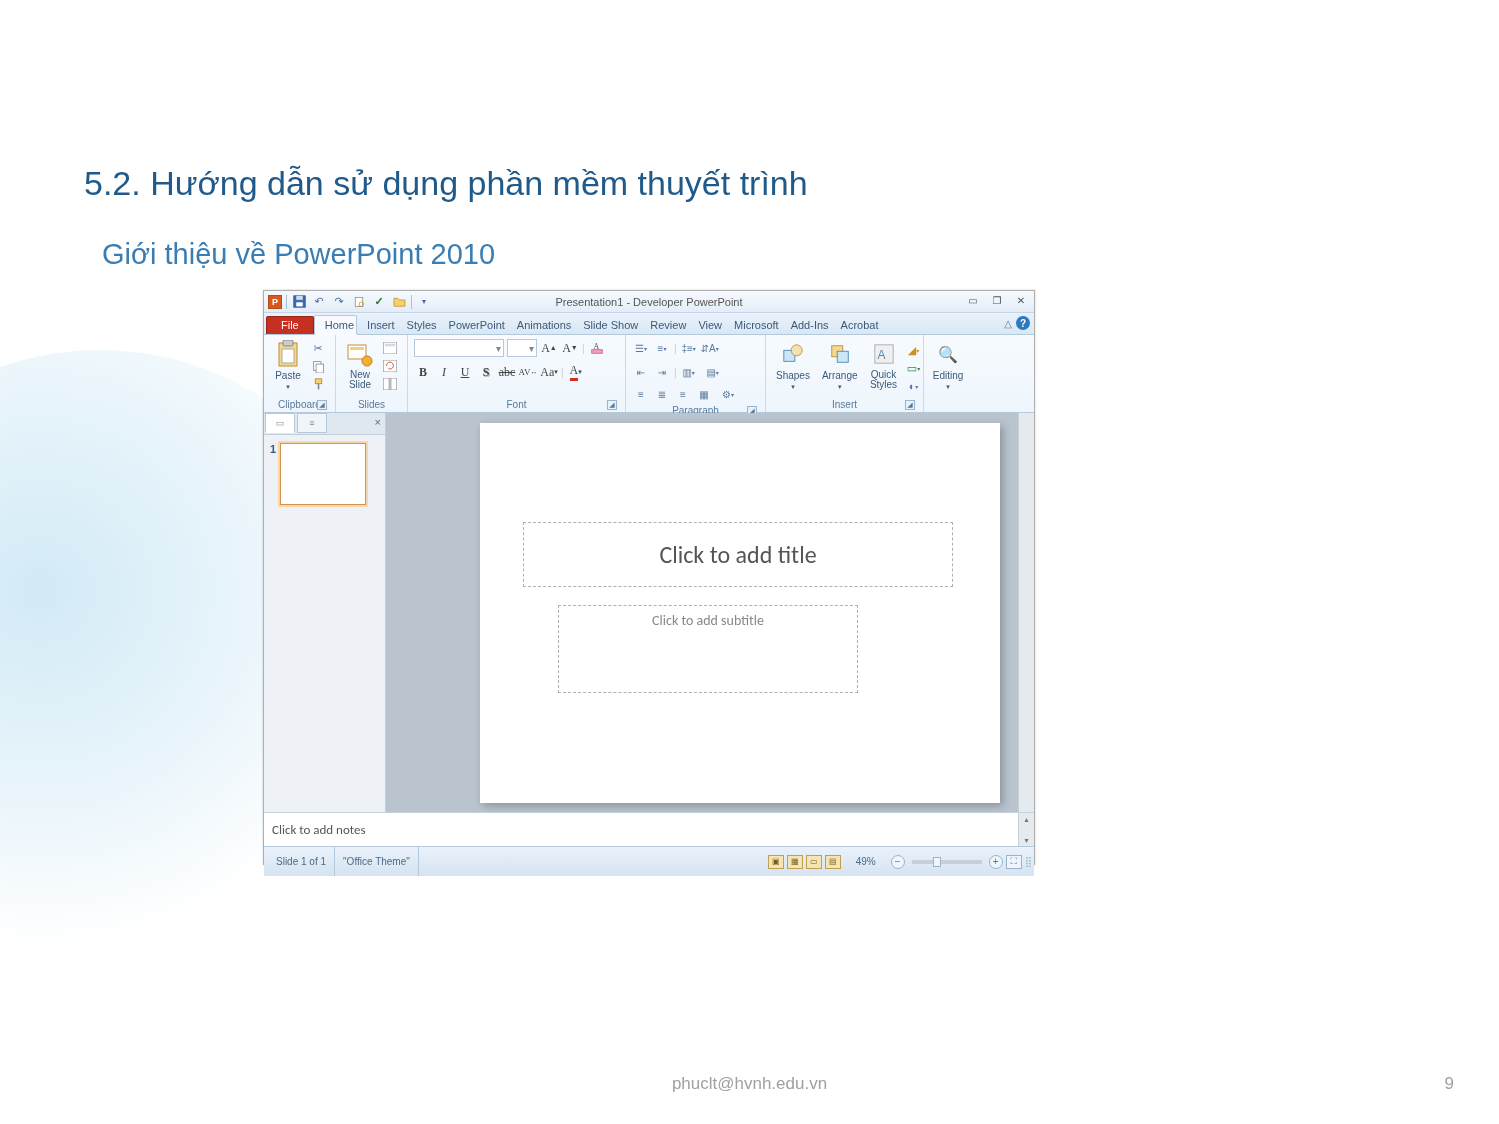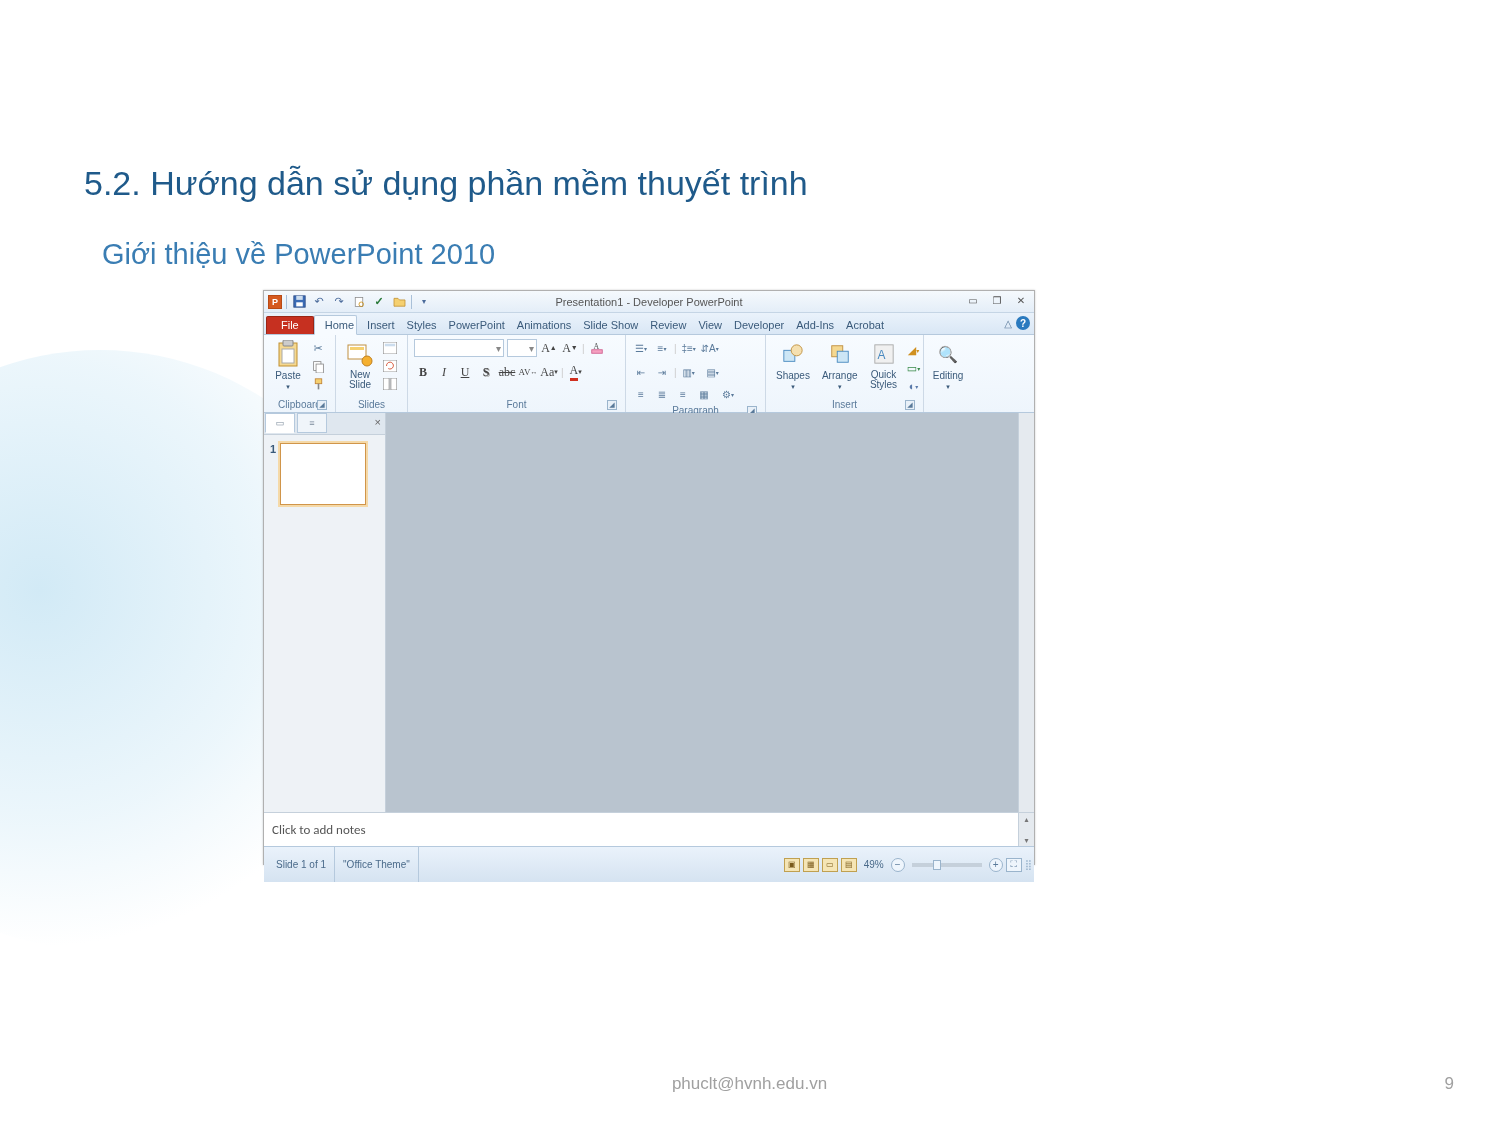--- a/index.html
+++ b/index.html
@@ -237,21 +237,21 @@
     display:flex;align-items:center;padding:0 8px;
     font-size:13px;color:#555;font-family:Calibri,Arial,sans-serif;
     position:relative;
   }
   .notes-pane .sb { position:absolute;right:0;top:0;bottom:0;width:16px;
                     background:#e5eaef;border-left:1px solid #c5d0db;
                     display:flex;flex-direction:column;justify-content:space-between;
                     align-items:center;font-size:8px;color:#777;padding:1px 0;}
 
   .statusbar {
-    height:36px;background:linear-gradient(#eaf2fb,#d5e3f1);
+    height:30px;background:linear-gradient(#eaf2fb,#d5e3f1);
     border-top:1px solid #b5c9dd;
     display:flex;align-items:center;font-size:10px;color:#4a6a8a;
     padding:0 4px;position:relative;
   }
   .status-cell{border-right:1px solid #b5c9dd;padding:0 8px;height:100%;
                display:flex;align-items:center;}
   .status-right{position:absolute;right:4px;display:flex;align-items:center;gap:3px;}
   .view-btn{width:16px;height:14px;border:1px solid #c0a050;background:#f5e5b5;
             display:flex;align-items:center;justify-content:center;font-size:8px;color:#7a5a1a;}
   .zoom-slider{width:70px;height:4px;background:#c5d0db;position:relative;margin:0 4px;}
@@ -313,21 +313,21 @@
   <div class="tabs">
     <div class="tab file">File</div>
     <div class="tab active">Home</div>
     <div class="tab">Insert</div>
     <div class="tab">Styles</div>
     <div class="tab">PowerPoint</div>
     <div class="tab">Animations</div>
     <div class="tab">Slide Show</div>
     <div class="tab">Review</div>
     <div class="tab">View</div>
-    <div class="tab">Developer</div>
+    <div class="tab">Microsoft</div>
     <div class="tab">Add-Ins</div>
     <div class="tab">Acrobat</div>
     <div class="tabs-right">
       <div class="min-up">△</div>
       <div class="help-btn">?</div>
     </div>
   </div>
 
   <div class="ribbon">
 
@@ -547,41 +547,45 @@
         <div class="panel-tab">≡</div>
         <div class="panel-close">×</div>
       </div>
       <div class="thumb-wrap">
         <div class="thumb-num">1</div>
         <div class="thumb"></div>
       </div>
     </div>
 
     <div class="editor">
+      <div class="slide-canvas">
+        <div class="placeholder ph-title">Click to add title</div>
+        <div class="placeholder ph-sub">Click to add subtitle</div>
+      </div>
       <div class="scrollbar-v"></div>
     </div>
   </div>
 
   <div class="notes-pane">
     <span>Click to add notes</span>
     <div class="sb">
         <span>▴</span>
         <span>▾</span>
       </div>
   </div>
 
   <div class="statusbar">
     <div class="status-cell">Slide 1 of 1</div>
     <div class="status-cell">"Office Theme"</div>
     <div class="status-right">
       <div class="view-btn">▣</div>
       <div class="view-btn">▦</div>
       <div class="view-btn">▭</div>
       <div class="view-btn">▤</div>
-      <span style="margin:0 4px;text-align:right;">49%</span>
+      <span style="margin:0 12px;text-align:right;">49%</span>
       <div class="zoom-btn">−</div>
       <div class="zoom-slider">
           <div class="zoom-thumb"></div>
         </div>
       <div class="zoom-btn">+</div>
       <div class="fit-btn">⛶</div>
       <span class="resize-grip">⣿</span>
     </div>
   </div>
 

